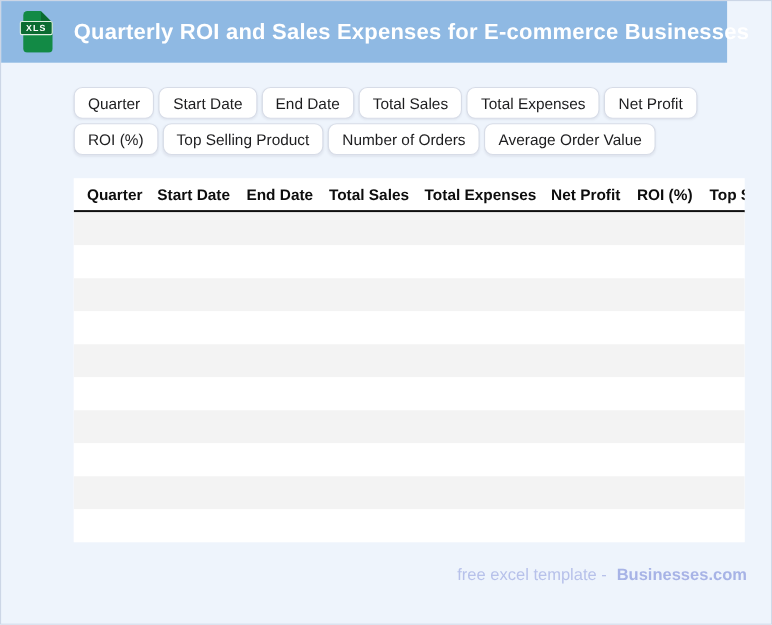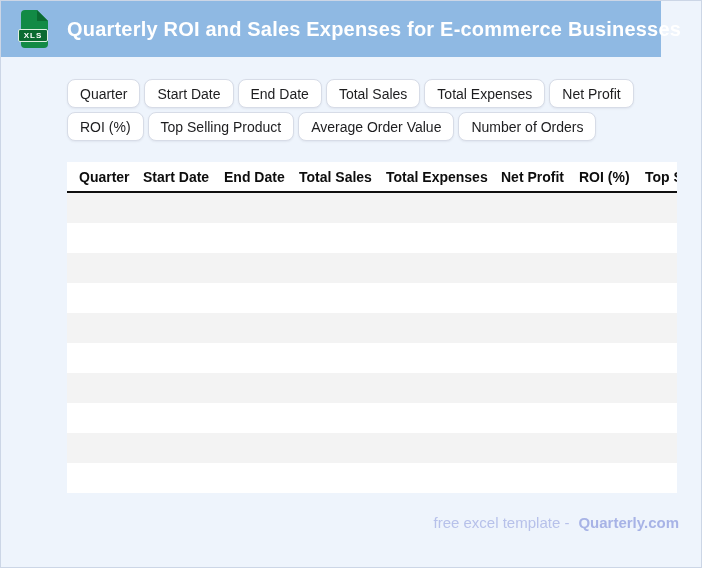--- a/index.html
+++ b/index.html
@@ -32,21 +32,21 @@
     background:var(--icon-green,#128a45);
     border-radius:4px;
     clip-path:polygon(0 0,16px 0,27px 11px,27px 38px,0 38px);
   }
   .icon-flap{
     position:absolute;top:0;right:0;width:11px;height:11px;
     background:var(--icon-green-dark,#0b6b31);
     clip-path:polygon(0 0,100% 100%,0 100%);
   }
   .icon-banner{
-    position:absolute;left:-3px;top:19px;
+    position:absolute;left:-3px;top:9px;
     width:30px;height:13px;box-sizing:border-box;
     background:var(--icon-green-dark,#0b6b31);
     border:1px solid #dff0e2;border-radius:2px;
     color:#ffffff;font-size:8px;font-weight:bold;letter-spacing:1px;
     display:flex;align-items:center;justify-content:center;
   }
   
   .chips{
     position:absolute;left:66px;top:78px;width:632px;
     display:flex;flex-wrap:wrap;gap:4px 4px;
@@ -99,22 +99,22 @@
 
   <div class="chips" id="chips">
       <span class="chip">Quarter</span>
       <span class="chip">Start Date</span>
       <span class="chip">End Date</span>
       <span class="chip">Total Sales</span>
       <span class="chip">Total Expenses</span>
       <span class="chip">Net Profit</span>
       <span class="chip">ROI (%)</span>
       <span class="chip">Top Selling Product</span>
+      <span class="chip">Number of Orders</span>
       <span class="chip">Average Order Value</span>
-      <span class="chip">Number of Orders</span>
     </div>
 
   <div class="table">
     <div class="thead" id="thead">
         <span class="th" style="width: 64px;">Quarter</span>
         <span class="th" style="width: 81px;">Start Date</span>
         <span class="th" style="width: 75px;">End Date</span>
         <span class="th" style="width: 87px;">Total Sales</span>
         <span class="th" style="width: 115px;">Total Expenses</span>
         <span class="th" style="width: 78px;">Net Profit</span>
@@ -129,16 +129,16 @@
         <div class="trow odd"></div>
         <div class="trow even"></div>
         <div class="trow odd"></div>
         <div class="trow even"></div>
         <div class="trow odd"></div>
         <div class="trow even"></div>
       </div>
   </div>
 
   <div class="footer">
-    <span>free excel template -</span><span class="brand">Quarterly.com</span>
+    <span>free excel template -</span><span class="brand">Businesses.com</span>
   </div>
 
 </div>
 
 </body></html>

